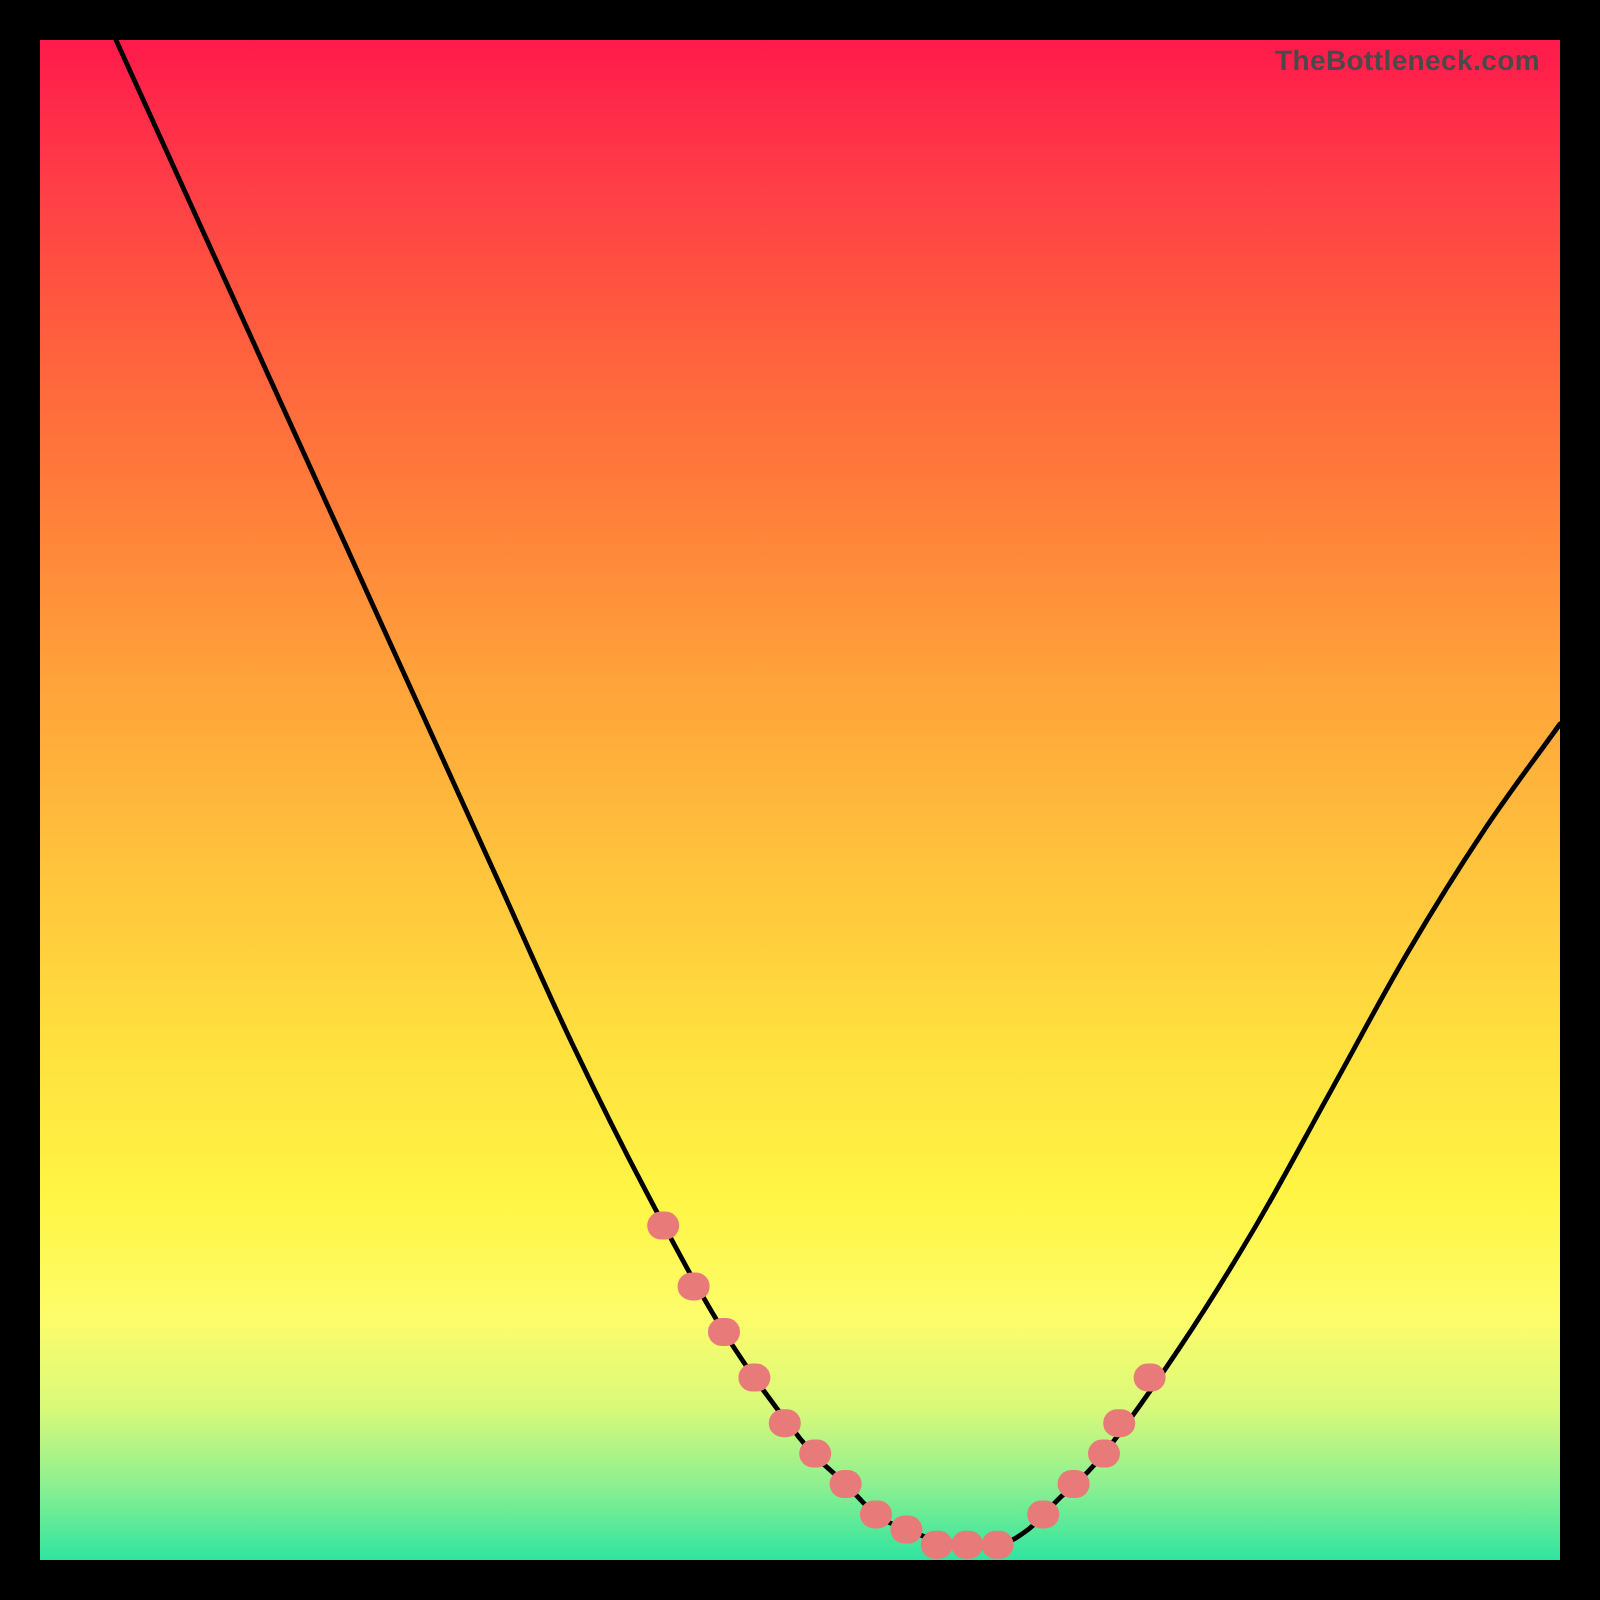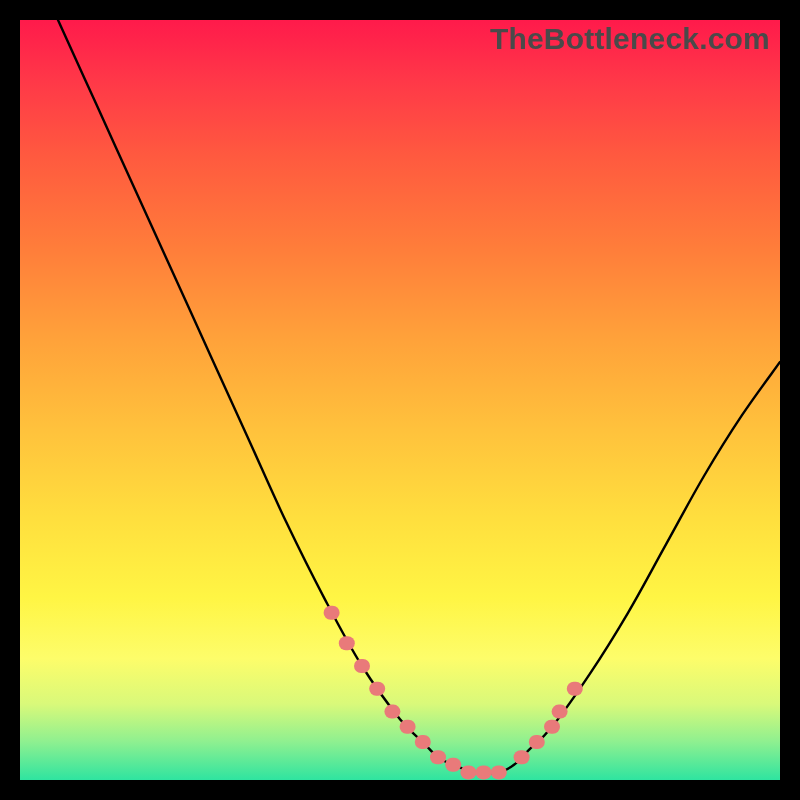--- a/index.html
+++ b/index.html
@@ -29,21 +29,21 @@
       #fdfd6a 84%,
       #d9f97a 90%,
       #8ef090 95%,
       #2fe4a0 100%
     );
   }
   .watermark {
     position: absolute;
     top: 2px;
     right: 10px;
-    font-size: 30px;
+    font-size: 14px;
     font-weight: 600;
     color: #4a4a4a;
     letter-spacing: 0.2px;
     z-index: 5;
   }
   svg.curve {
     position: absolute;
     left: 0;
     top: 0;
     width: 760px;

